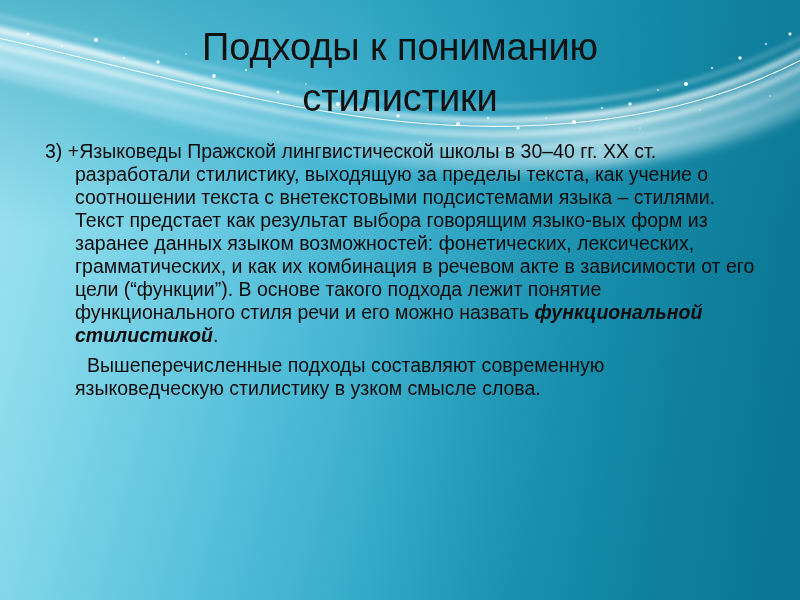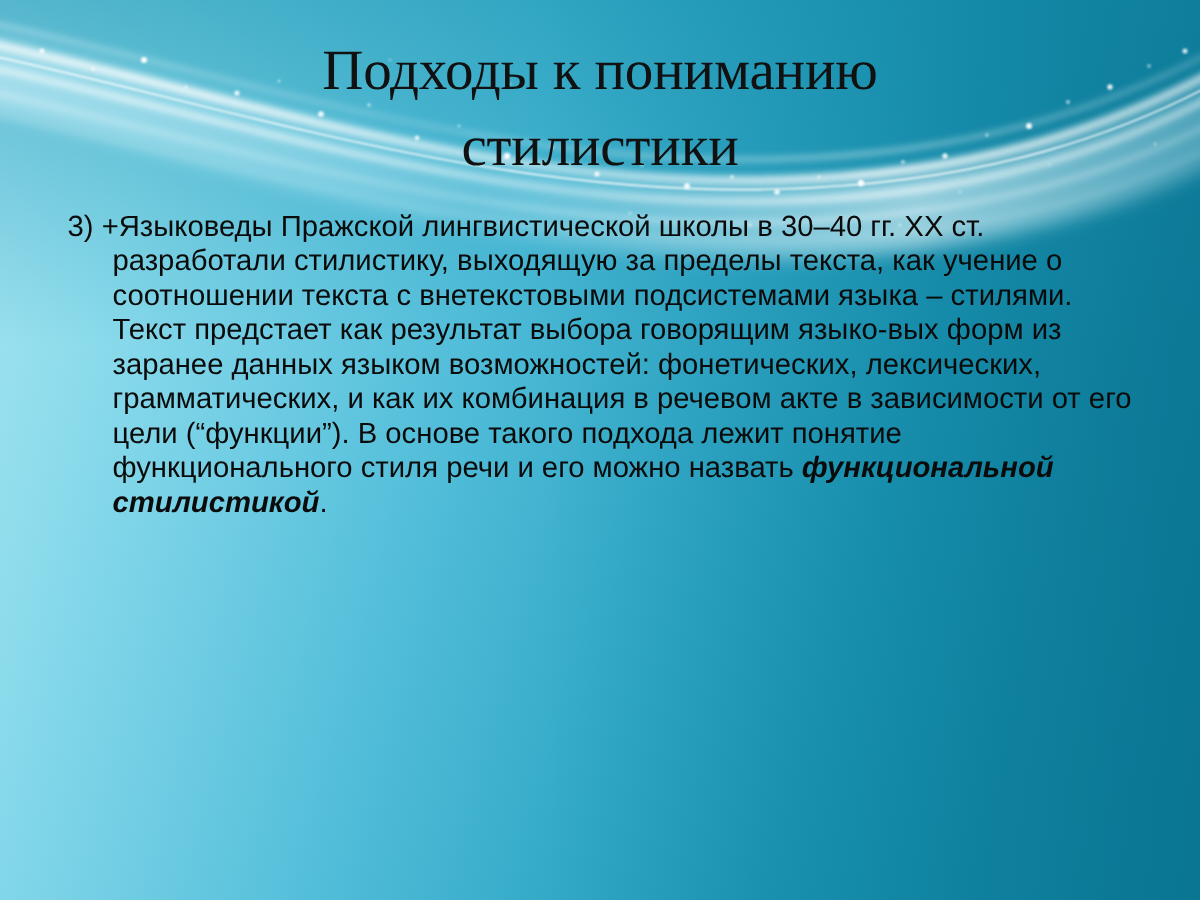--- a/index.html
+++ b/index.html
@@ -67,21 +67,20 @@
     left: 60px;
     top: 22px;
     width: 680px;
     text-align: center;
     font-size: 38px;
     line-height: 1.33;
     font-weight: 400;
     color: #111111;
     letter-spacing: -0.1px;
     white-space: pre-line;
-    font-family: Liberation Serif, serif;
   }
 
   
   #slide .body {
     position: absolute;
     left: 45px;
     top: 140px;
     width: 712px;
     color: #0b0b0b;
     font-size: 19.5px;
@@ -202,16 +201,17 @@
     </g>
   </svg>
 
   <div class="title">Подходы к пониманию
 стилистики</div>
 
   <div class="body">
 
     <p class="para para-main"><span>3) +Языковеды Пражской лингвистической школы в 30–40 гг. XX ст. разработали стилистику, выходящую за пределы текста, как учение о соотношении текста с внетекстовыми подсистемами языка – стилями. Текст предстает как результат выбора говорящим языко-вых форм из заранее данных языком возможностей: фонетических, лексических, грамматических, и как их комбинация в речевом акте в зависимости от его цели (“функции”). В основе такого подхода лежит понятие функционального стиля речи и его можно назвать </span><span class="emph">функциональной стилистикой</span><span>.</span></p>
 
+    <p class="para para-tail"> Вышеперечисленные подходы составляют современную языковедческую стилистику в узком смысле слова.</p>
 
   </div>
 
 </div>
 
 </body></html>

